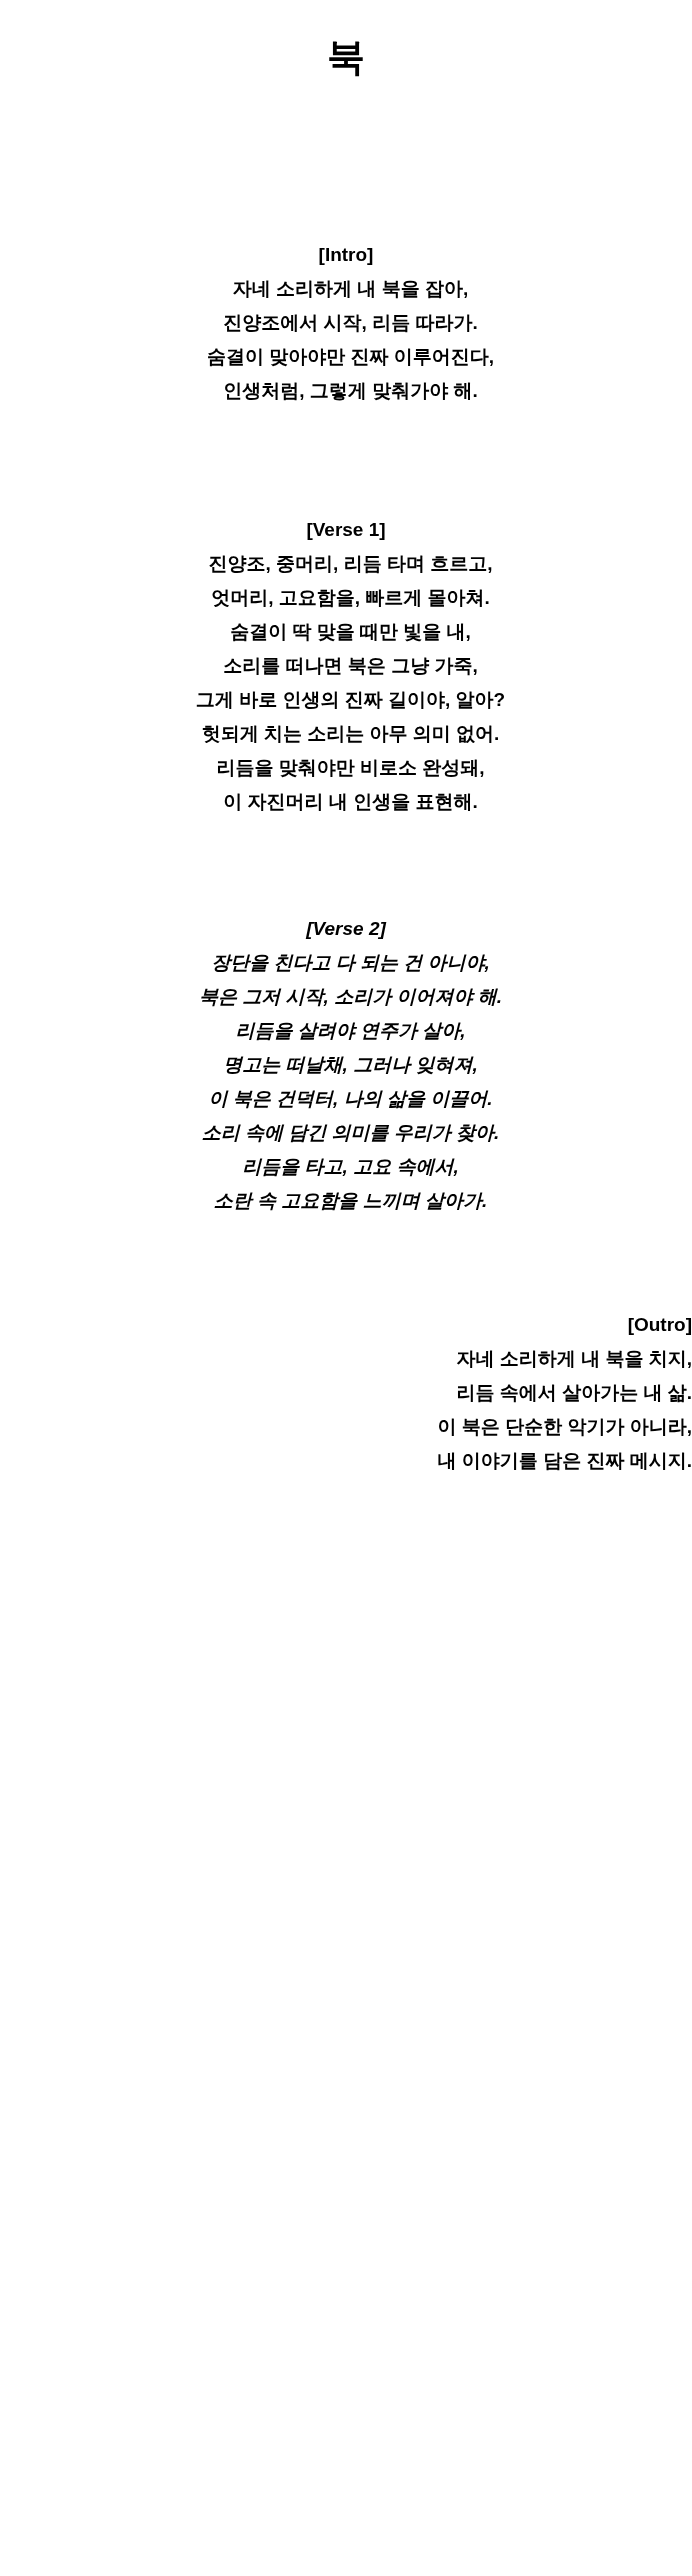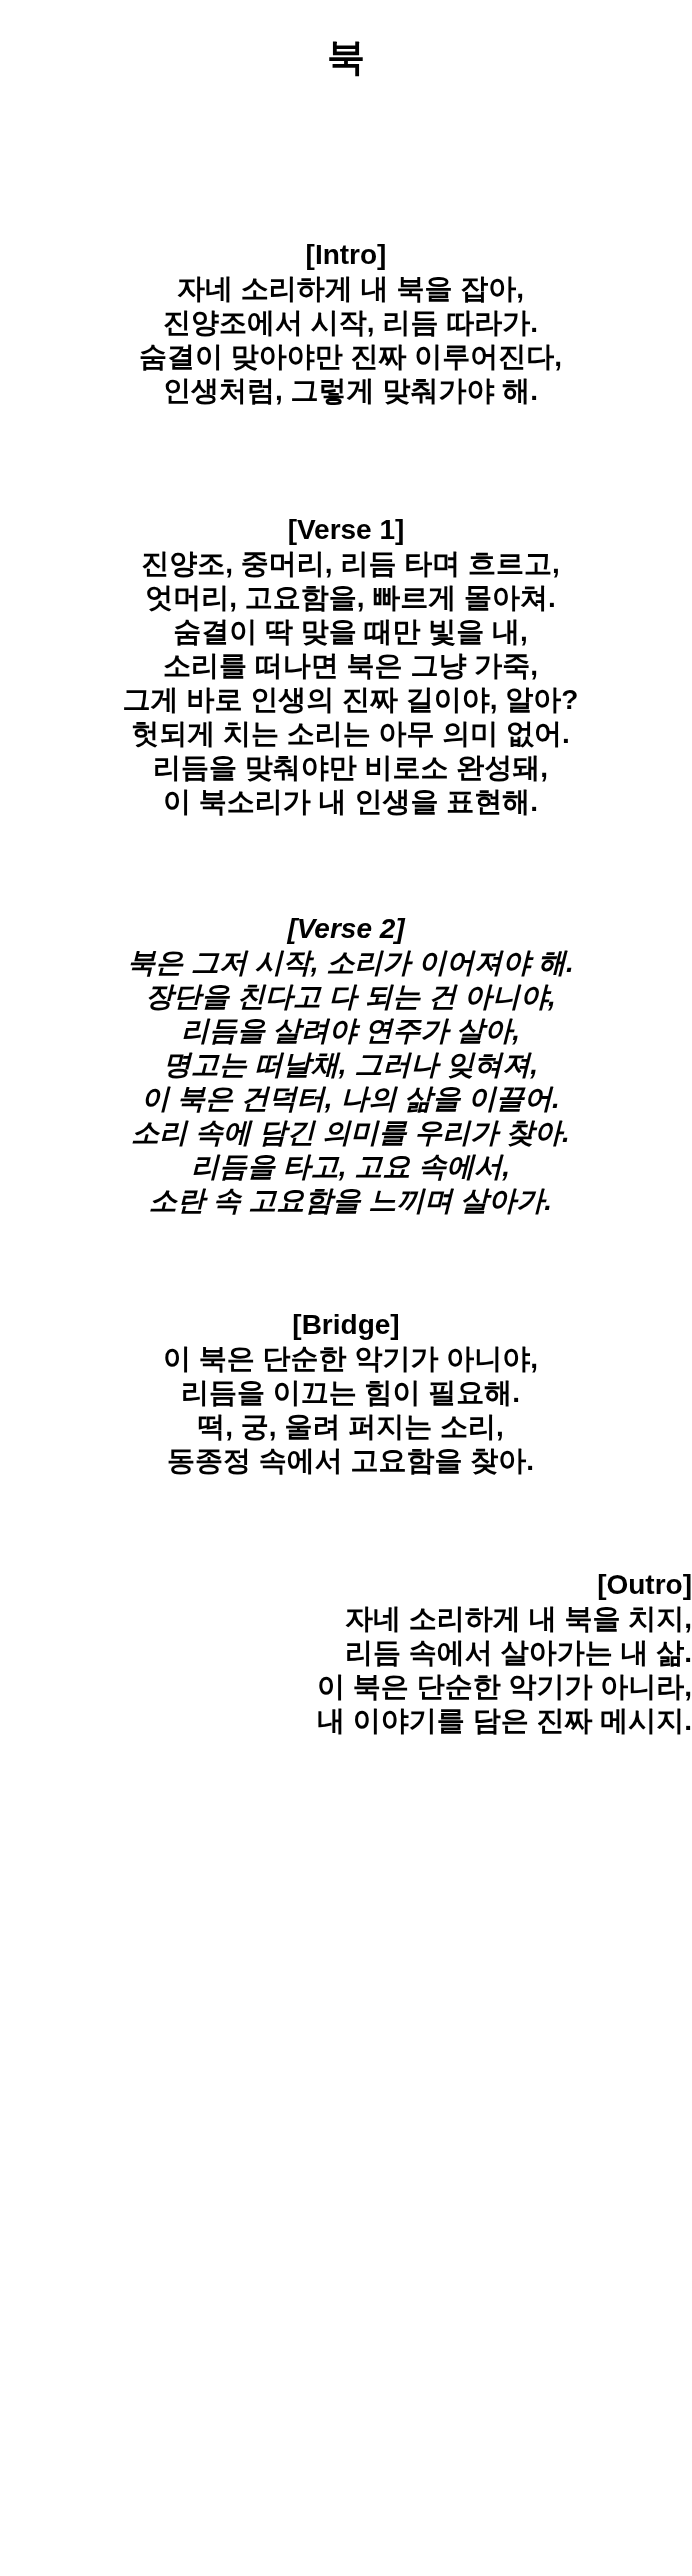--- a/index.html
+++ b/index.html
@@ -26,21 +26,21 @@
     font-weight: 700;
   }
   section { margin: 0; padding: 0; }
   .s0 { margin-top: 158px; }
   .s1 { margin-top: 105px; }
   .s2 { margin-top: 93px; font-style: italic; }
   .s3 { margin-top: 90px; }
   .s4 { margin-top: 90px; text-align: right; }
   .hdr, .line {
     margin: 0;
-    font-size: 28px;
+    font-size: 19px;
     line-height: 34px;
     font-weight: 700;
     white-space: nowrap;
   }
   section p + p { margin-top: 30px; padding-left: 9px; }
 </style>
 </head>
 <body>
 
 <div class="page">
@@ -57,42 +57,35 @@
 
   <section class="s1">
     <p class="hdr">[Verse 1]</p>
     <p class="line">진양조, 중머리, 리듬 타며 흐르고,</p>
     <p class="line">엇머리, 고요함을, 빠르게 몰아쳐.</p>
     <p class="line">숨결이 딱 맞을 때만 빛을 내,</p>
     <p class="line">소리를 떠나면 북은 그냥 가죽,</p>
     <p class="line">그게 바로 인생의 진짜 길이야, 알아?</p>
     <p class="line">헛되게 치는 소리는 아무 의미 없어.</p>
     <p class="line">리듬을 맞춰야만 비로소 완성돼,</p>
-    <p class="line">이 북소리가 내 인생을 표현해.</p>
+    <p class="line">이 자진머리 내 인생을 표현해.</p>
   </section>
 
   <section class="s2">
     <p class="hdr">[Verse 2]</p>
+    <p class="line">장단을 친다고 다 되는 건 아니야,</p>
     <p class="line">북은 그저 시작, 소리가 이어져야 해.</p>
-    <p class="line">장단을 친다고 다 되는 건 아니야,</p>
     <p class="line">리듬을 살려야 연주가 살아,</p>
     <p class="line">명고는 떠날채, 그러나 잊혀져,</p>
     <p class="line">이 북은 건덕터, 나의 삶을 이끌어.</p>
     <p class="line">소리 속에 담긴 의미를 우리가 찾아.</p>
     <p class="line">리듬을 타고, 고요 속에서,</p>
     <p class="line">소란 속 고요함을 느끼며 살아가.</p>
   </section>
 
-  <section class="s3">
-    <p class="hdr">[Bridge]</p>
-    <p class="line">이 북은 단순한 악기가 아니야,</p>
-    <p class="line">리듬을 이끄는 힘이 필요해.</p>
-    <p class="line">떡, 궁, 울려 퍼지는 소리,</p>
-    <p class="line">동종정 속에서 고요함을 찾아.</p>
-  </section>
 
   <section class="s4">
     <p class="hdr">[Outro]</p>
     <p class="line">자네 소리하게 내 북을 치지,</p>
     <p class="line">리듬 속에서 살아가는 내 삶.</p>
     <p class="line">이 북은 단순한 악기가 아니라,</p>
     <p class="line">내 이야기를 담은 진짜 메시지.</p>
   </section>
 
 </div>

